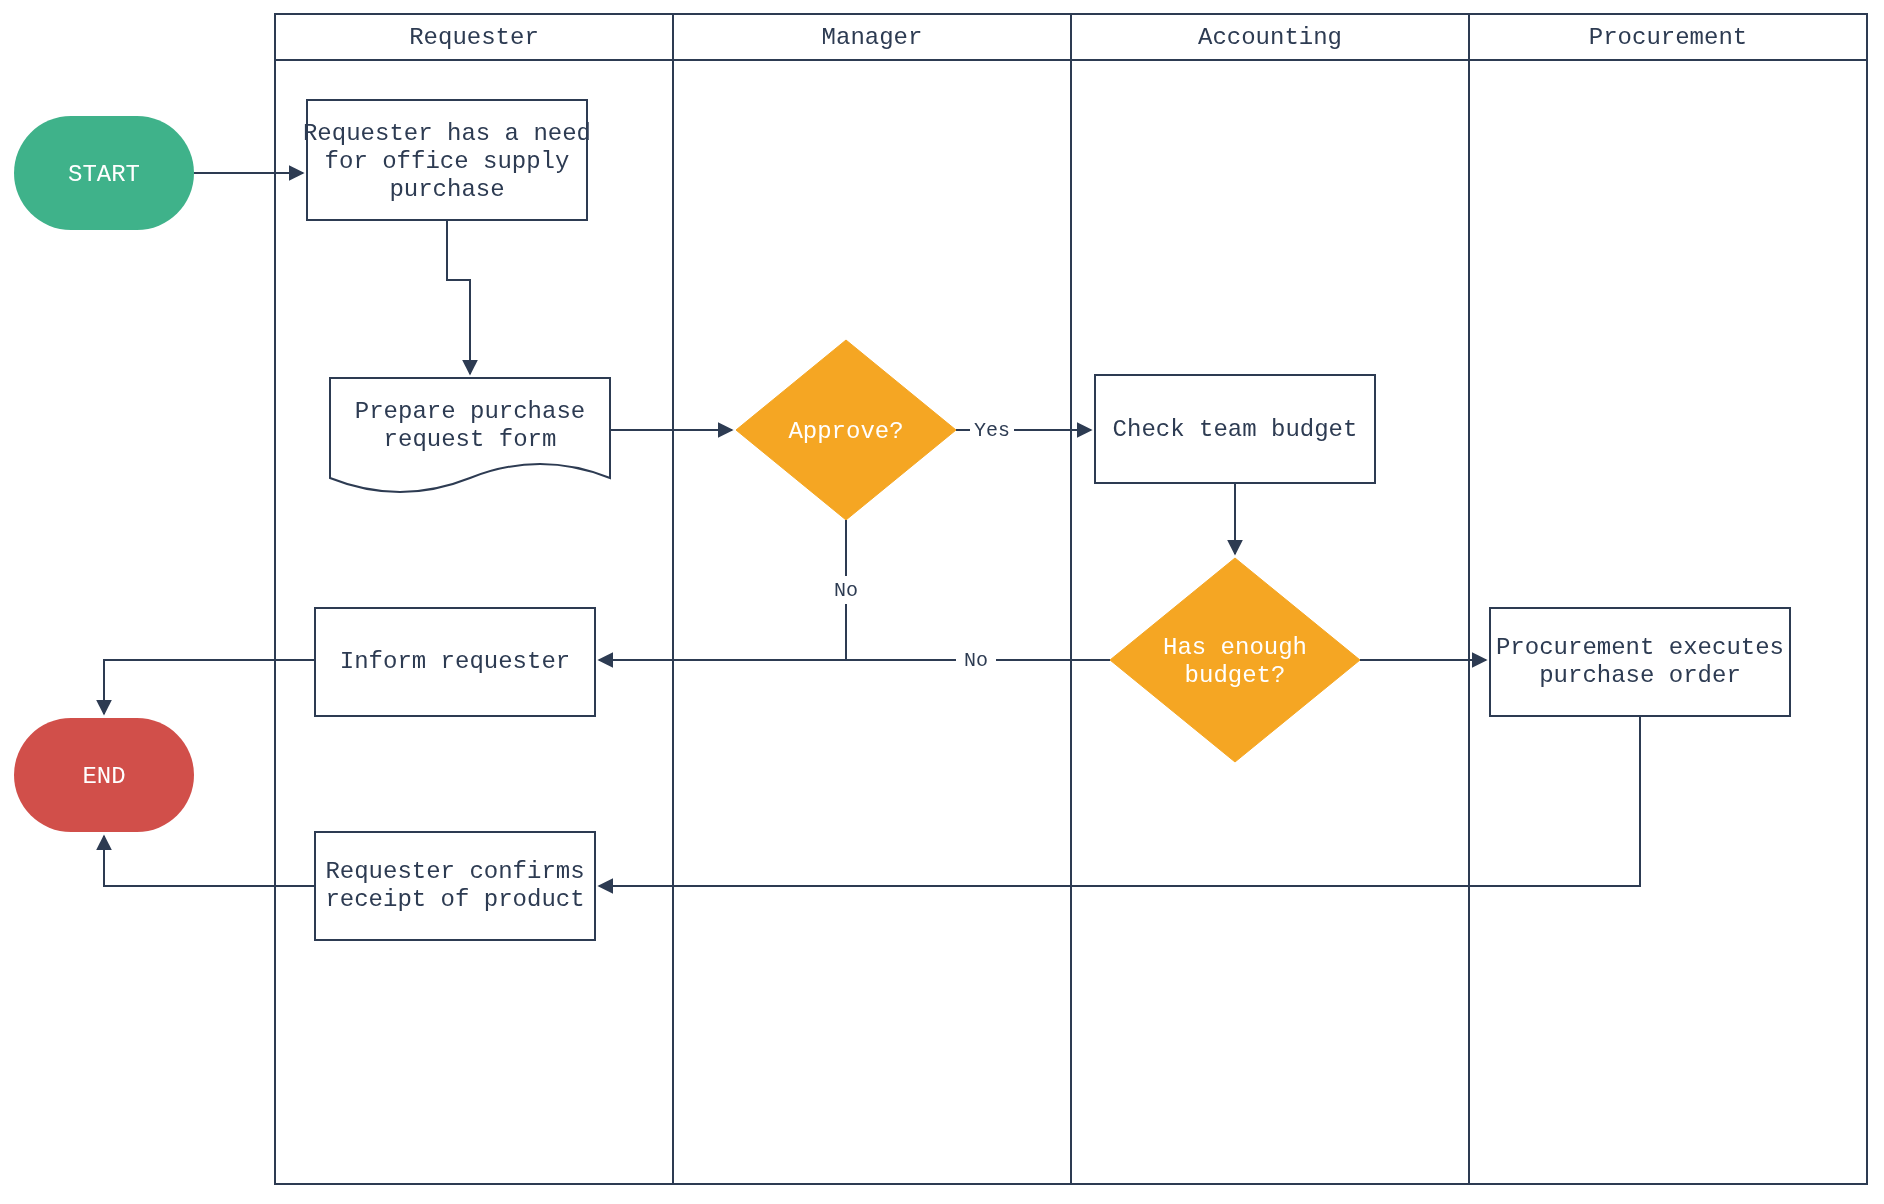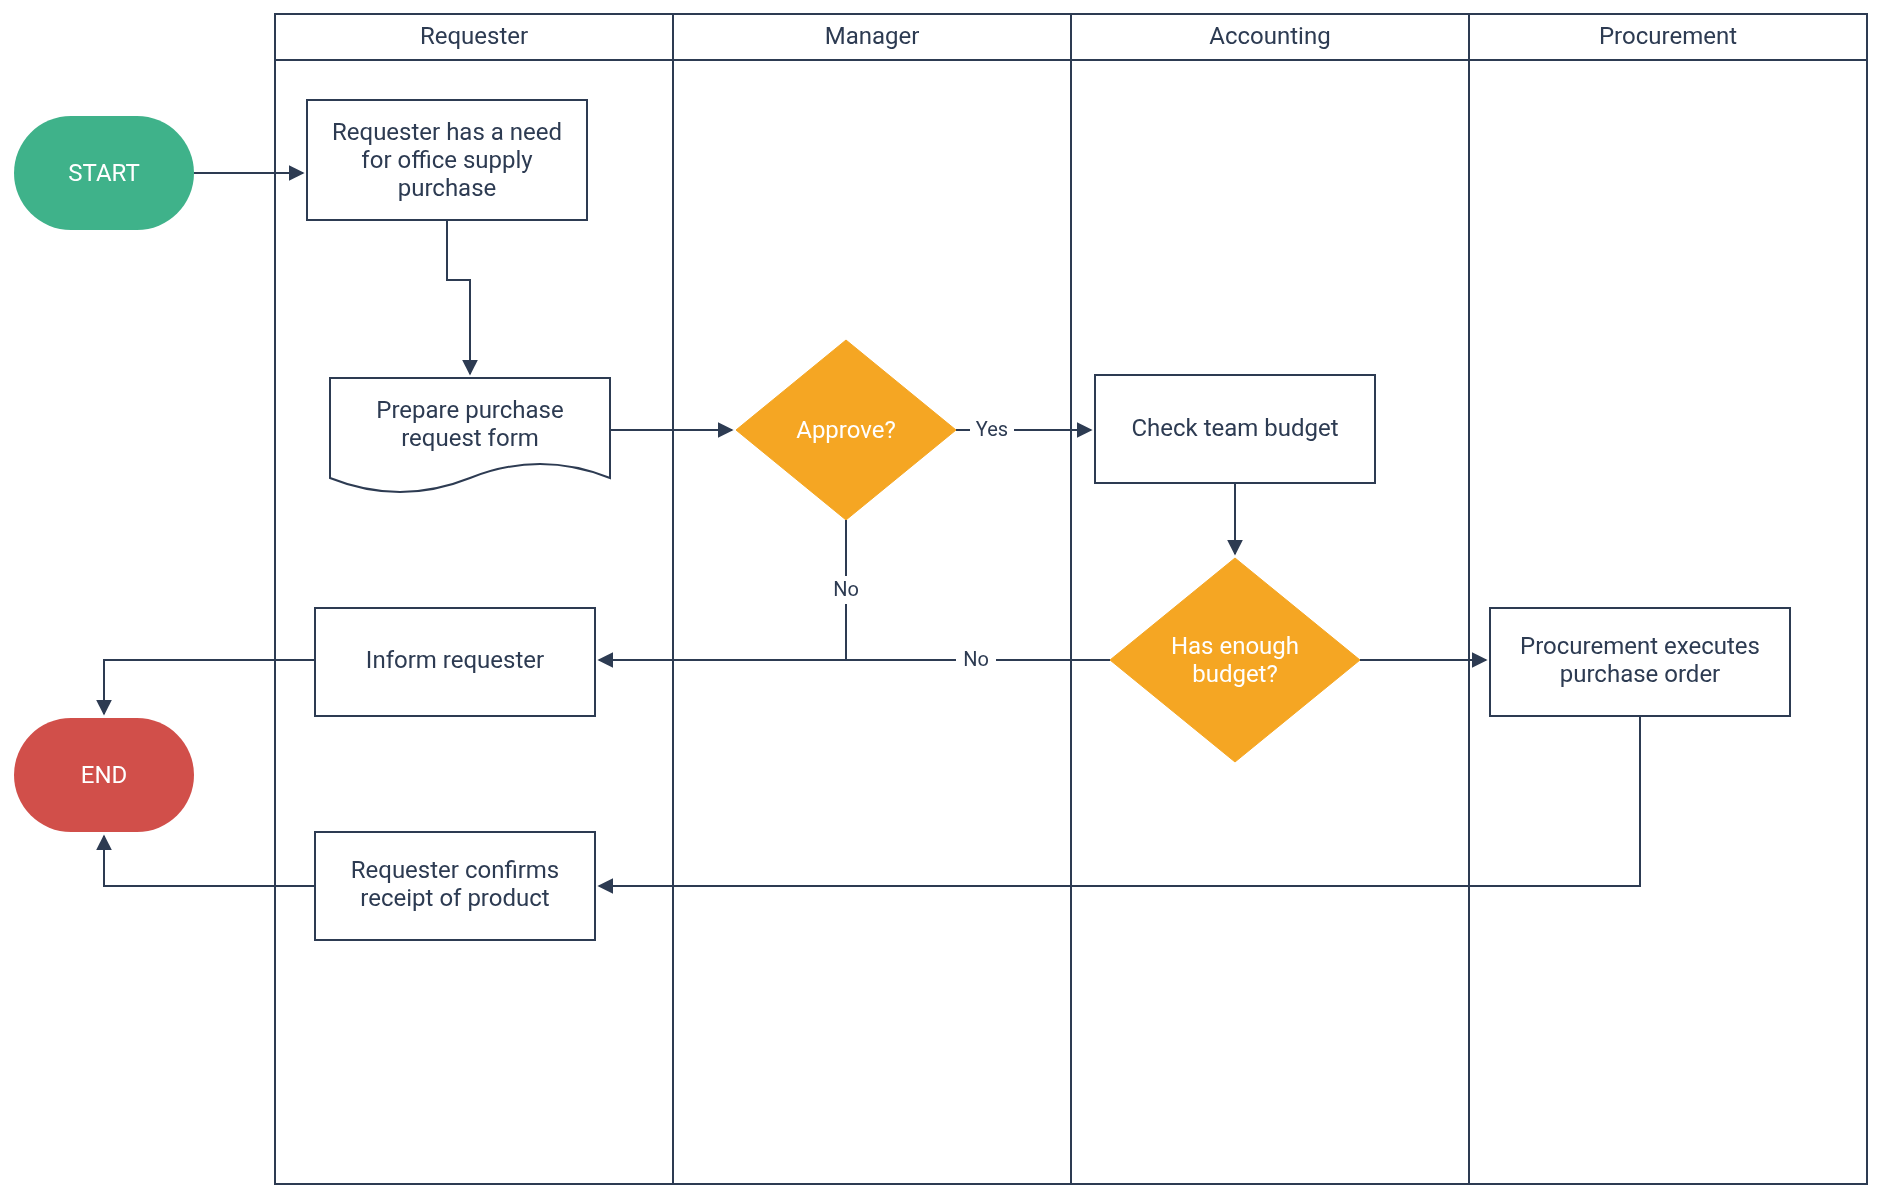--- a/index.html
+++ b/index.html
@@ -6,20 +6,21 @@
   body {
     margin: 0;
     font-family: -apple-system, BlinkMacSystemFont, "Segoe UI", Roboto, Helvetica, Arial, sans-serif;
     background: #ffffff;
     color: #2d3b52;
   }
   .canvas {
     position: relative;
     width: 1884px;
     height: 1204px;
+    font-family: Liberation Mono, monospace;
   }
   svg.diagram {
     position: absolute;
     left: 0;
     top: 0;
   }
   text { fill: #2d3b52; }
   .lane-header { font-size: 24px; }
   .terminator-text { fill: #ffffff; font-size: 24px; }
   .node-text { font-size: 24px; fill: #2d3b52; }

